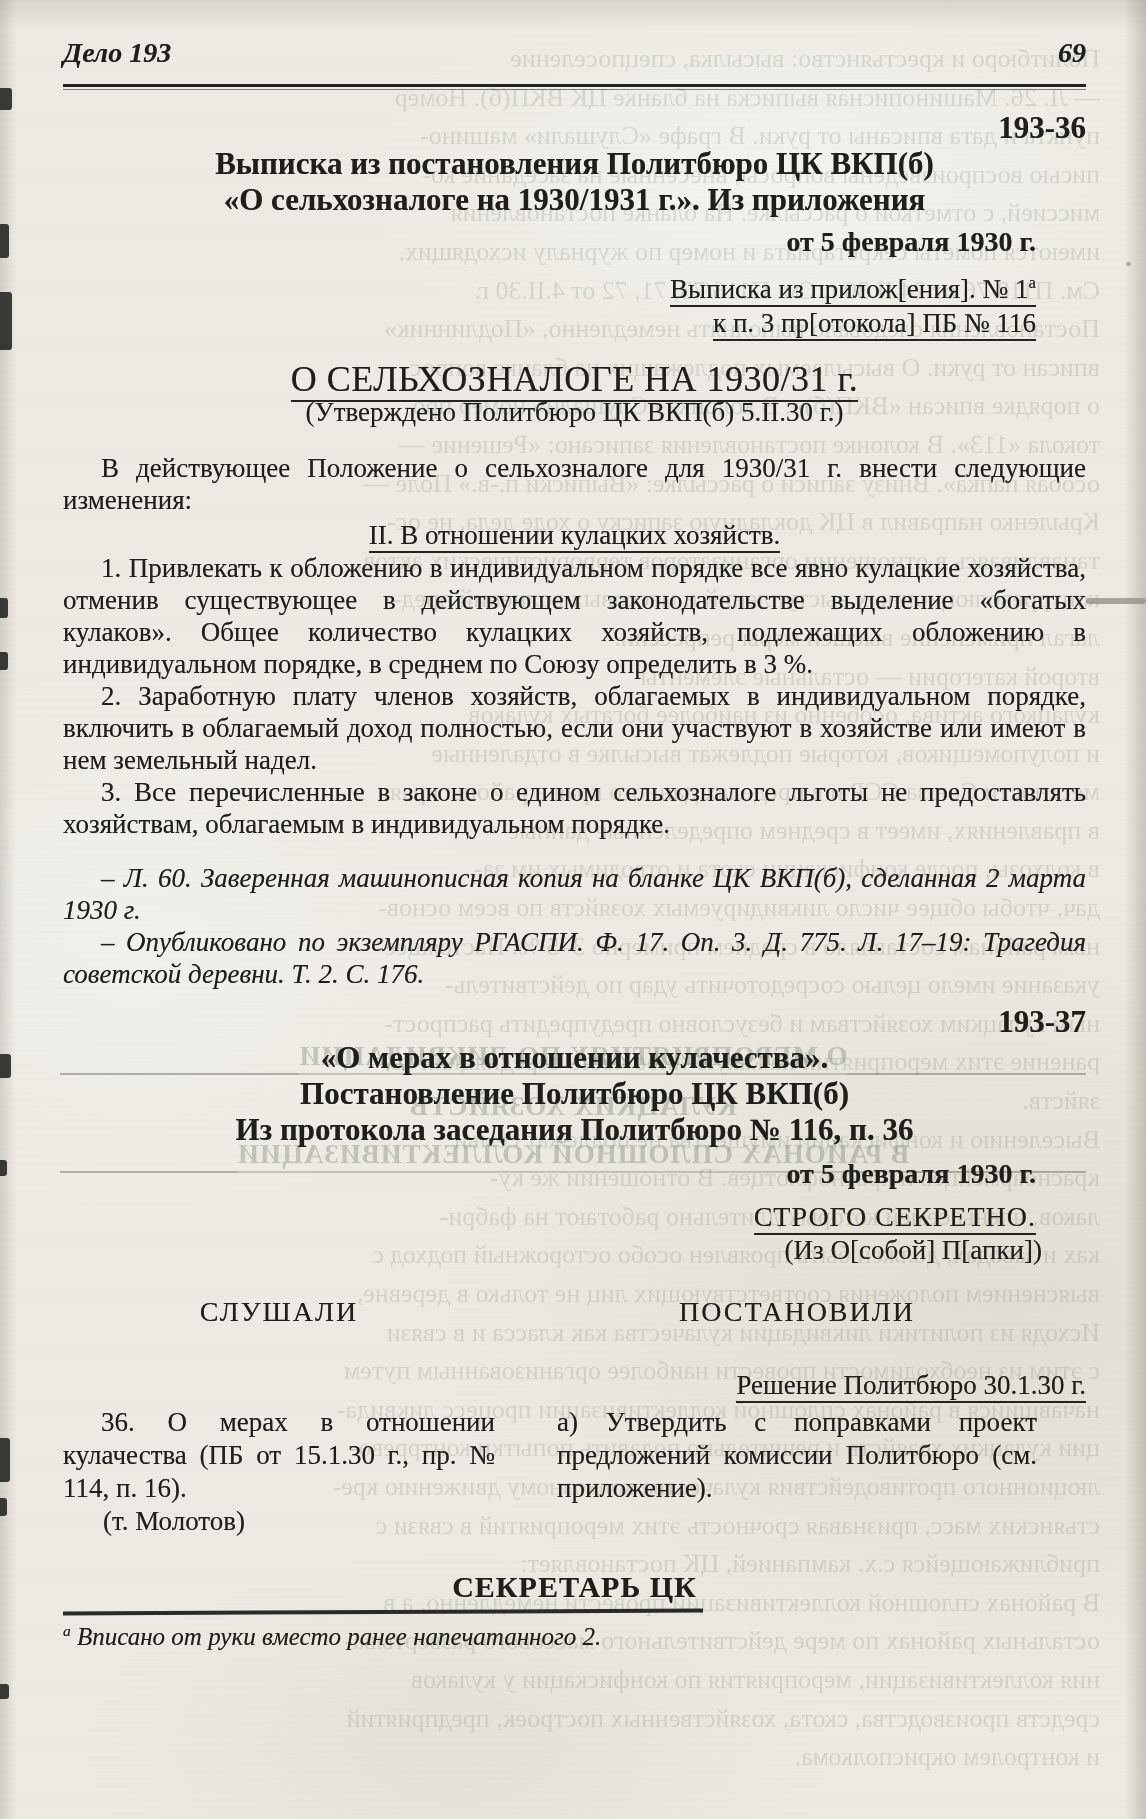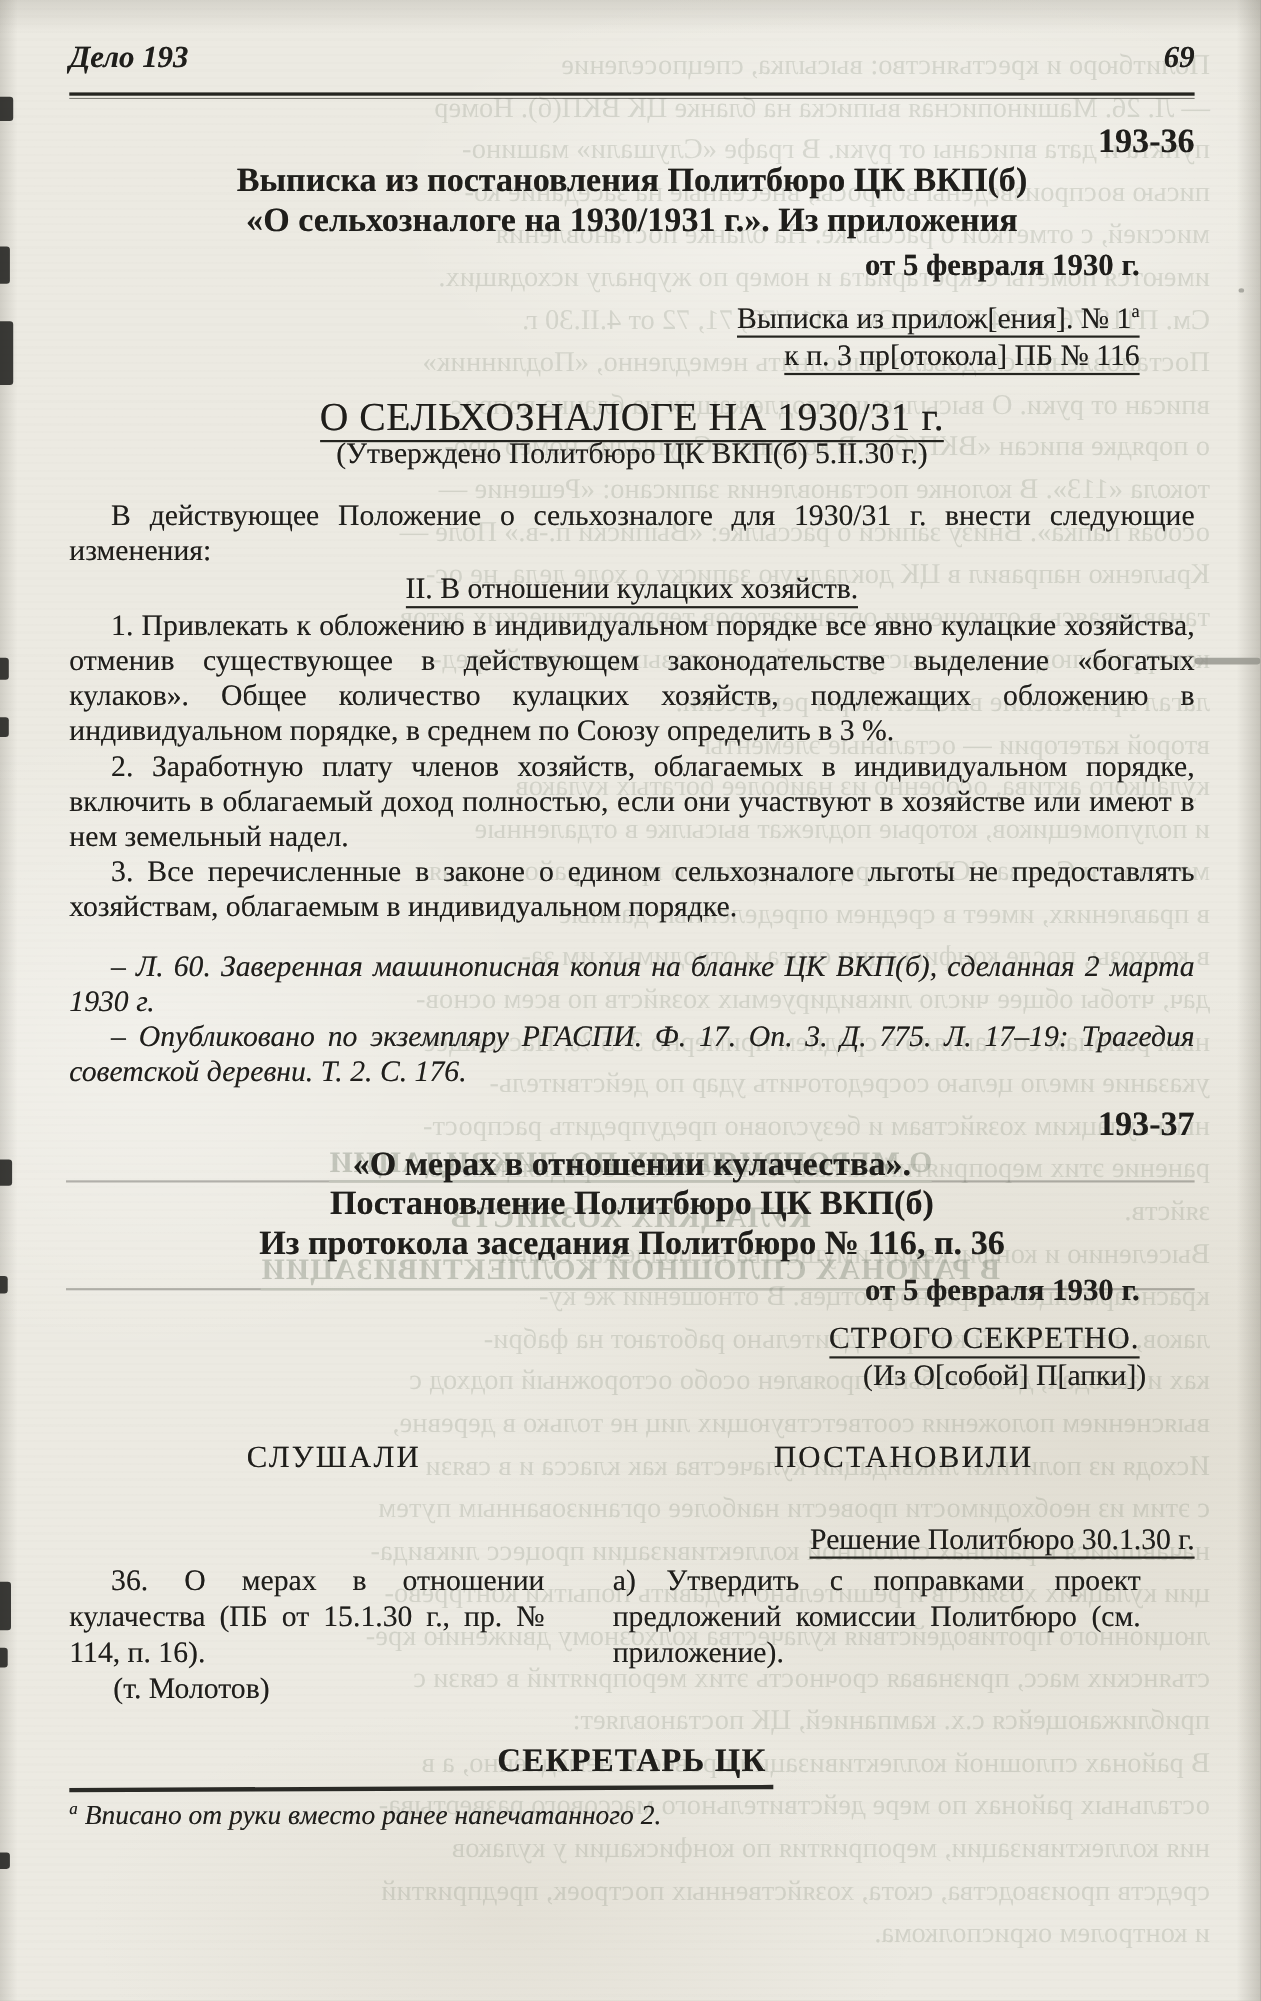--- a/index.html
+++ b/index.html
@@ -73,21 +73,21 @@
   .approved{text-align:center;font-size:27px;line-height:32px;}
   .body-text{font-size:27px;line-height:32px;}
   .para{text-align:justify;text-indent:38px;}
   .intro{margin-top:24px;}
   .section-h{margin-top:2px;text-align:center;font-size:27px;line-height:34px;}
   .notes{margin-top:22px;font-style:italic;font-size:27px;line-height:32px;}
   .doc2-num{margin-top:14px;}
   .date2{margin-top:10px;}
   .secrecy{margin-top:10px;text-align:right;font-size:28px;line-height:34px;letter-spacing:1px;padding-right:50px;}
   .secrecy-src{text-align:right;font-size:27px;line-height:32px;padding-right:44px;}
-  .cols-head{margin-top:44px;display:flex;font-size:28px;line-height:32px;letter-spacing:2px;justify-content:center;}
+  .cols-head{margin-top:30px;display:flex;font-size:28px;line-height:32px;letter-spacing:2px;}
   .cols-head .lcol,.cols .lcol{width:432px;flex:0 0 432px;}
   .cols-head .gap,.cols .gap{width:62px;flex:0 0 62px;}
   .cols-head .rcol,.cols .rcol{width:480px;flex:0 0 480px;}
   .cols-head .lcol,.cols-head .rcol{text-align:center;}
   .decision{margin-top:40px;text-align:right;font-size:27px;line-height:34px;}
   .cols{margin-top:4px;display:flex;font-size:27px;line-height:33px;}
   .cols .para2{text-align:justify;text-indent:38px;}
   .molotov{padding-left:40px;}
   .signature{margin-top:32px;text-align:center;font-weight:bold;font-size:30px;line-height:34px;letter-spacing:1px;}
   .foot-rule{margin-top:6px;width:640px;height:4px;background:#2a2a26;transform:rotate(-0.25deg);}

